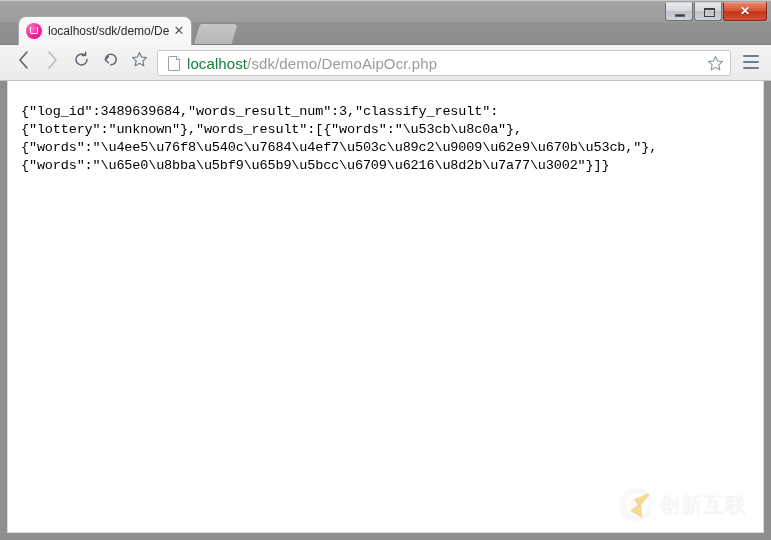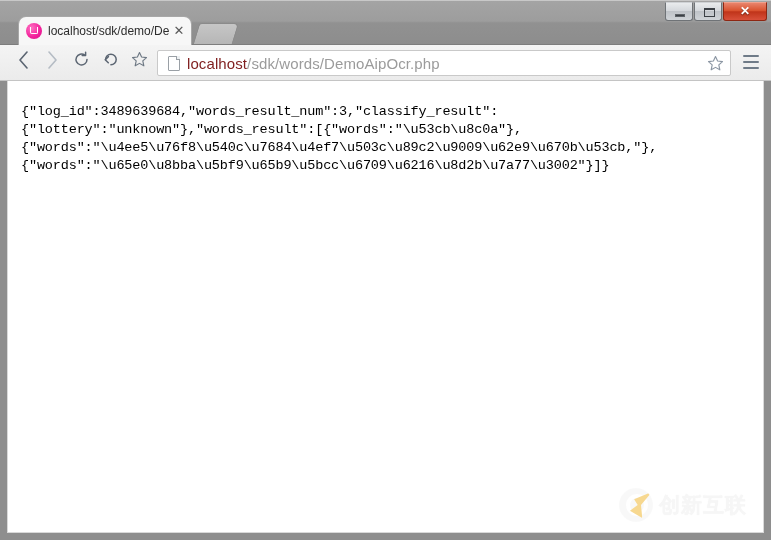--- a/index.html
+++ b/index.html
@@ -233,21 +233,21 @@
     box-sizing: border-box;
   }
   #url {
     font-size: 15px;
     color: #9b9b9b;
     white-space: nowrap;
     flex: 1;
     letter-spacing: .1px;
     font-family: "Liberation Sans", sans-serif;
   }
-  #url .host { color: #7f1d1d; }
+  #url .host { color: #15803d; }
   #bm-star {
     flex: none;
     width: 26px;
     text-align: center;
     margin-right: 2px;
   }
   #menu-btn {
     position: absolute;
     right: 12px;
     top: 10px;
@@ -404,21 +404,21 @@
     </div>
 
     <div class="nav-btn" id="btn-star-left">
       <svg class="ic" width="17" height="17" viewBox="0 0 18 18" aria-hidden="true">
         <path d="M9 1.6 L11.2 6.4 L16.4 7 L12.5 10.5 L13.6 15.7 L9 13.1 L4.4 15.7 L5.5 10.5 L1.6 7 L6.8 6.4 Z" fill="none" stroke="#6d7884" stroke-width="1.2" stroke-linejoin="round"></path>
       </svg>
     </div>
 
     <div id="omnibox">
       <span id="page-icon"></span>
-      <span id="url"><span class="host">localhost</span><span class="path">/sdk/words/DemoAipOcr.php</span></span>
+      <span id="url"><span class="host">localhost</span><span class="path">/sdk/demo/DemoAipOcr.php</span></span>
       <span id="bm-star">
         <svg class="ic" width="17" height="17" viewBox="0 0 18 18" aria-hidden="true">
           <path d="M9 1.6 L11.2 6.4 L16.4 7 L12.5 10.5 L13.6 15.7 L9 13.1 L4.4 15.7 L5.5 10.5 L1.6 7 L6.8 6.4 Z" fill="none" stroke="#8a95a2" stroke-width="1.2" stroke-linejoin="round"></path>
         </svg>
       </span>
     </div>
 
     <div id="menu-btn">
       <i></i>
       <i></i>

